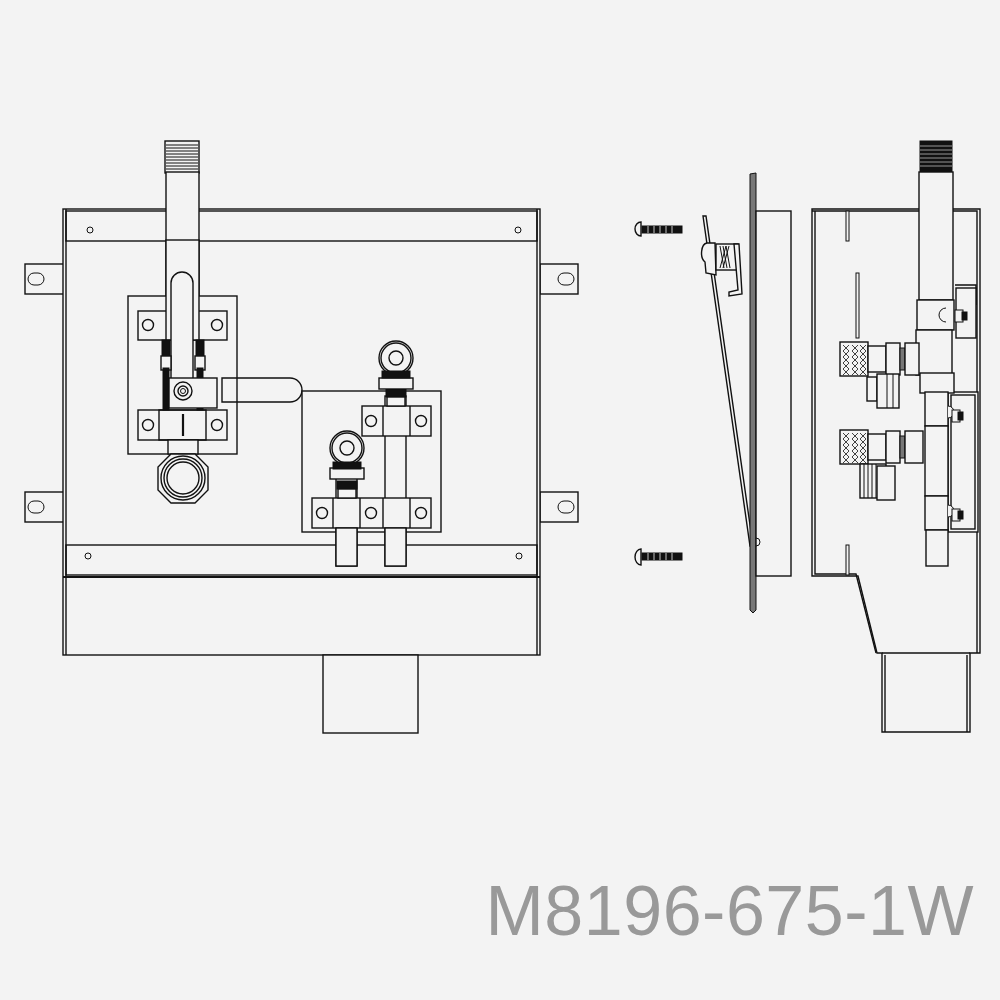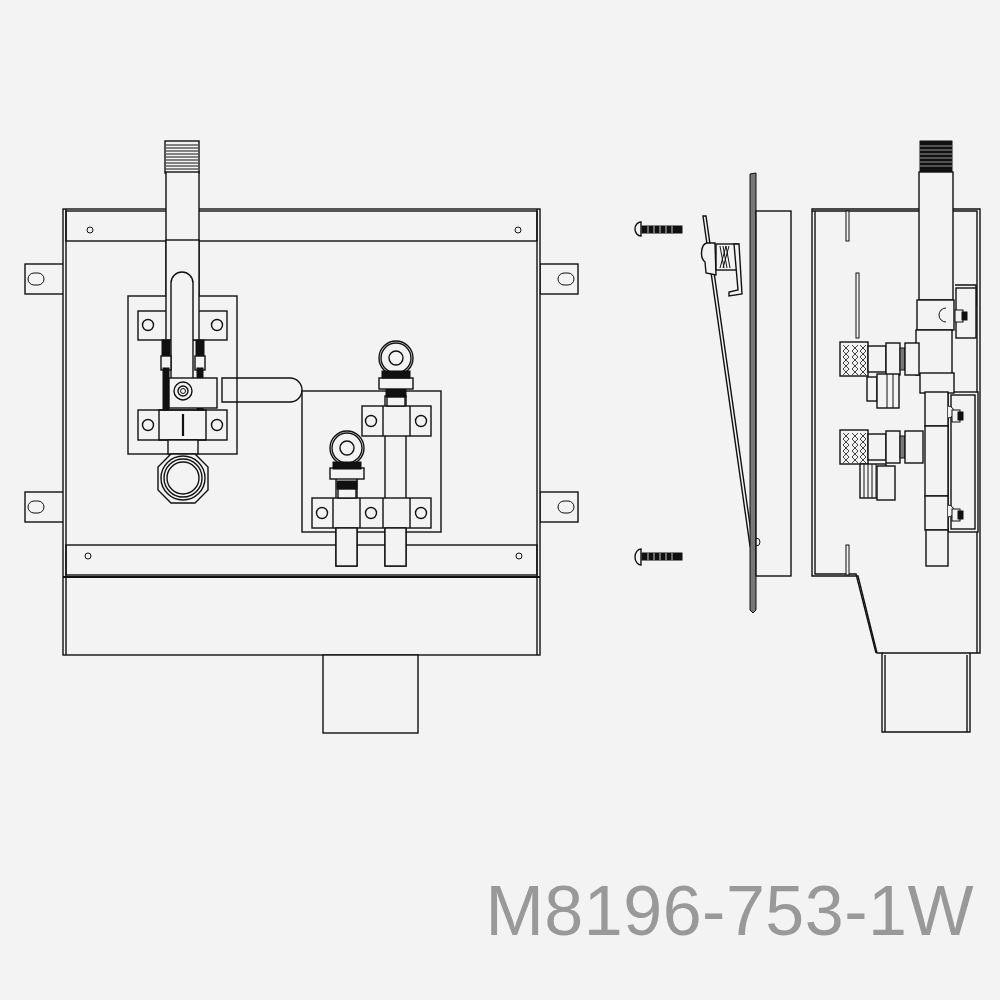--- a/index.html
+++ b/index.html
@@ -313,14 +313,14 @@
       </g>
 
       <rect class="wf" x="925" y="496" width="23" height="34"></rect>
       <path class="wft" d="M948,505 A6,6 0 0 1 948,517"></path>
       <rect class="wft" x="952" y="509" width="8" height="12"></rect>
       <rect class="blk" x="958" y="511" width="5" height="8"></rect>
       <rect class="wf" x="926" y="530" width="22" height="36"></rect>
     </g>
   </svg>
 
-  <div class="model-number">M8196-753-1W</div>
+  <div class="model-number">M8196-675-1W</div>
 </div>
 
 </body></html>

